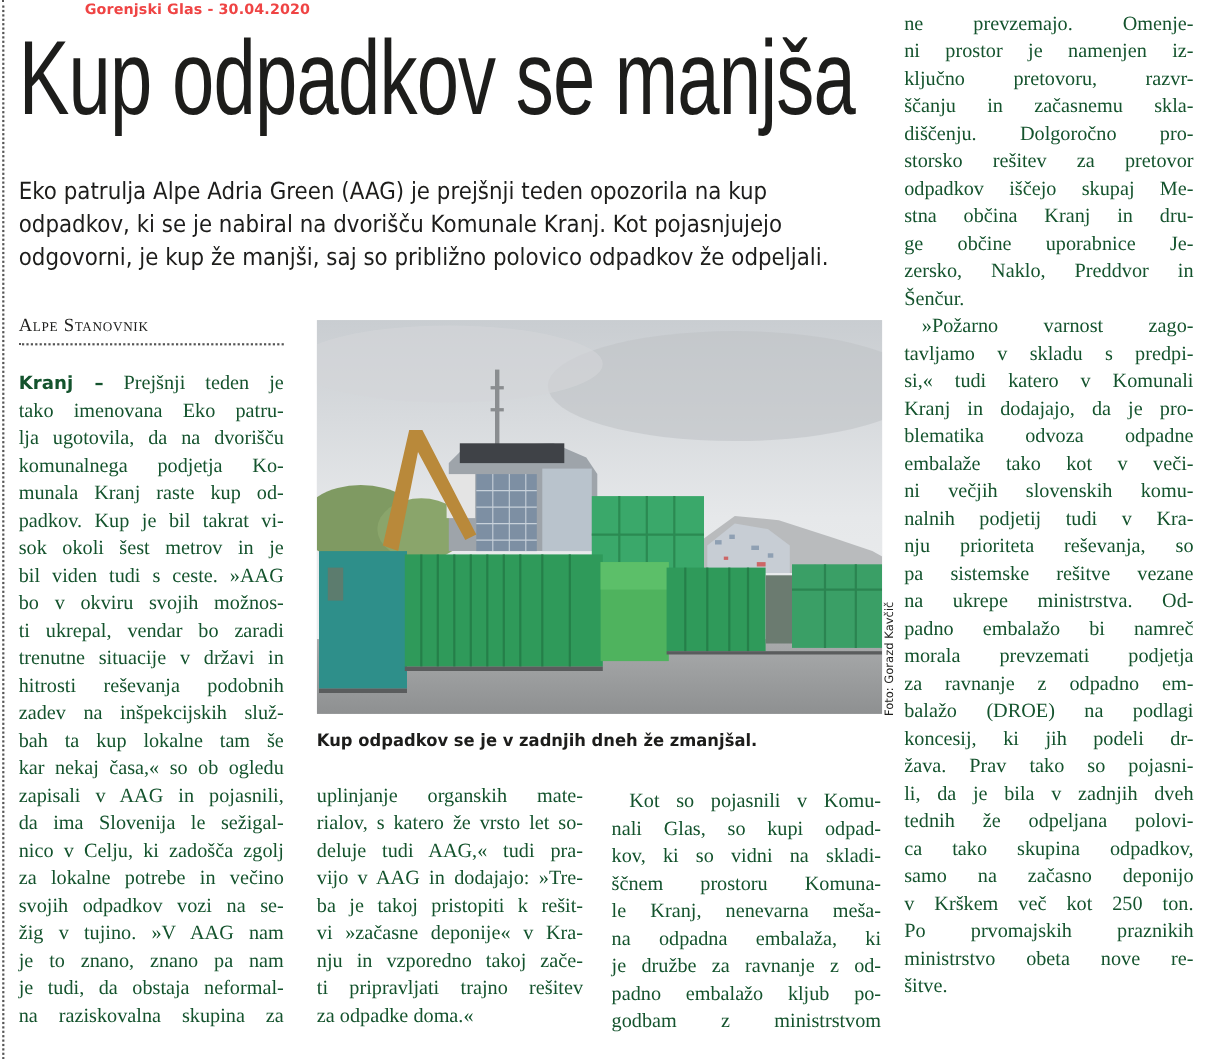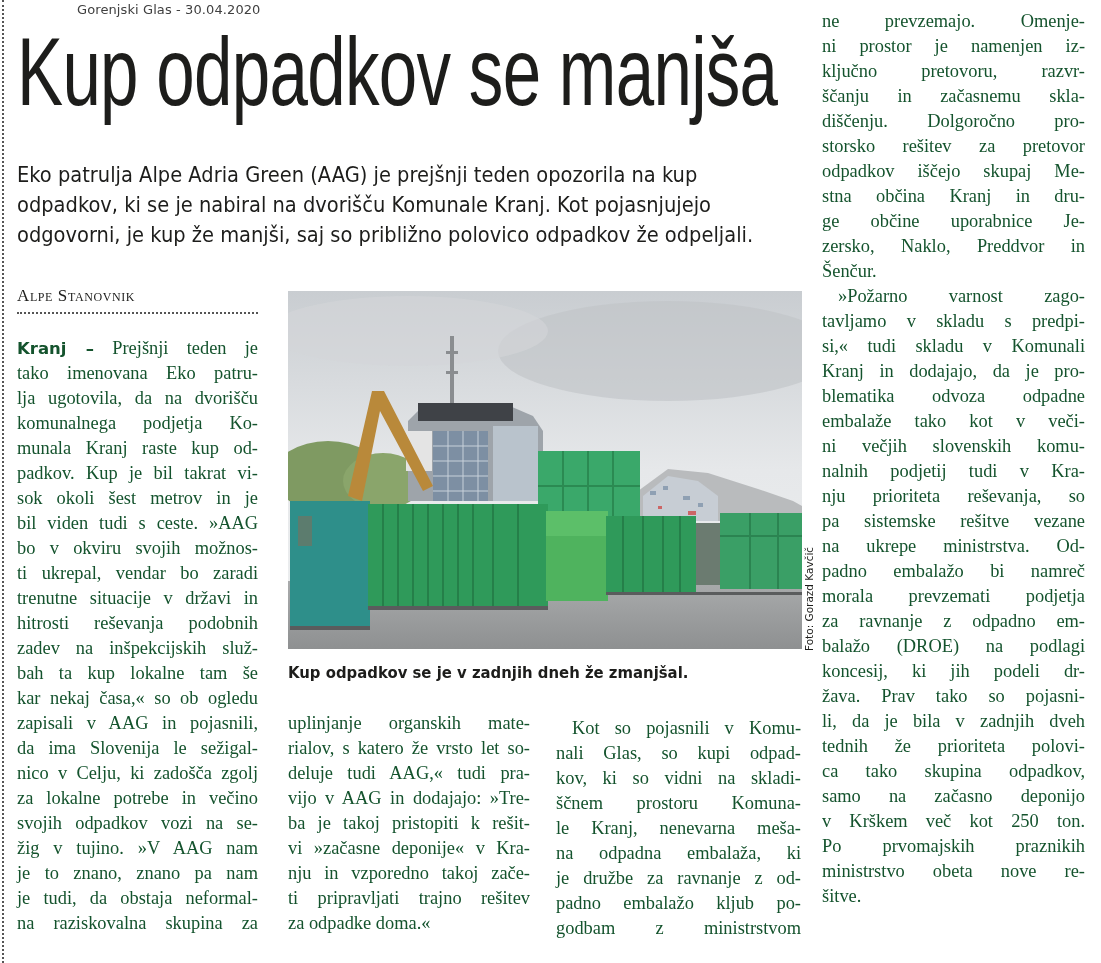--- a/index.html
+++ b/index.html
@@ -1,18 +1,18 @@
 <!DOCTYPE html>
 <html><head>
 <meta charset="utf-8">
 <style>
   html, body { margin: 0; padding: 0; background: #ffffff; }
   body { width: 1101px; height: 963px; position: relative; overflow: hidden; color: #1d1d1b; }
   .page-border { position: absolute; left: 2px; top: 0; width: 0; height: 963px; border-left: 2px dotted #555; }
-  .source { position: absolute; left: 77px; top: 2px; font-family: "DejaVu Sans", sans-serif; font-weight: normal; font-size: 13px; color: #404040; letter-spacing: 0.1px; }
+  .source { position: absolute; left: 77px; top: 2px; font-family: "DejaVu Sans", sans-serif; font-weight: bold; font-size: 13px; color: #ef4444; letter-spacing: 0.1px; }
   .headline { position: absolute; left: 17px; top: 22px; font-family: "Liberation Sans", sans-serif; font-size: 96px; line-height: 100px; font-weight: normal; color: #1d1d1b; transform: scaleX(0.72); transform-origin: left top; white-space: nowrap; letter-spacing: -1px; margin: 0; }
   .lead { position: absolute; left: 17px; top: 160px; width: 790px; font-family: "DejaVu Sans", sans-serif; font-size: 21.5px; line-height: 30px; color: #1d1d1b; transform: scaleX(0.905); transform-origin: left top; white-space: nowrap; }
   .lead .ln { display: block; }
   .byline { position: absolute; left: 17px; top: 286px; font-family: "Liberation Serif", serif; font-size: 17px; letter-spacing: 0.6px; color: #1d1d1b; font-variant: small-caps; }
   .byline-rule { position: absolute; left: 17px; top: 312px; width: 241px; border-top: 2px dotted #555; }
   .col { position: absolute; font-family: "Liberation Serif", serif; font-size: 18.4px; line-height: 25px; color: #14532d; }
   .col .ln { display: block; text-align: justify; text-align-last: justify; white-space: nowrap; height: 25px; overflow: visible; }
   .col .ln.last { text-align-last: left; }
   .col .ln.indent { text-indent: 16px; }
   .col .dateline { font-family: "DejaVu Sans", sans-serif; font-weight: bold; font-size: 16.5px; }
@@ -209,36 +209,36 @@
   <span class="ln">ščanju in začasnemu skla-</span>
   <span class="ln">diščenju. Dolgoročno pro-</span>
   <span class="ln">storsko rešitev za pretovor</span>
   <span class="ln">odpadkov iščejo skupaj Me-</span>
   <span class="ln">stna občina Kranj in dru-</span>
   <span class="ln">ge občine uporabnice Je-</span>
   <span class="ln">zersko, Naklo, Preddvor in</span>
   <span class="ln last">Šenčur.</span>
   <span class="ln indent">»Požarno varnost zago-</span>
   <span class="ln">tavljamo v skladu s predpi-</span>
-  <span class="ln">si,« tudi skladu v Komunali</span>
+  <span class="ln">si,« tudi katero v Komunali</span>
   <span class="ln">Kranj in dodajajo, da je pro-</span>
   <span class="ln">blematika odvoza odpadne</span>
   <span class="ln">embalaže tako kot v veči-</span>
   <span class="ln">ni večjih slovenskih komu-</span>
   <span class="ln">nalnih podjetij tudi v Kra-</span>
   <span class="ln">nju prioriteta reševanja, so</span>
   <span class="ln">pa sistemske rešitve vezane</span>
   <span class="ln">na ukrepe ministrstva. Od-</span>
   <span class="ln">padno embalažo bi namreč</span>
   <span class="ln">morala prevzemati podjetja</span>
   <span class="ln">za ravnanje z odpadno em-</span>
   <span class="ln">balažo (DROE) na podlagi</span>
   <span class="ln">koncesij, ki jih podeli dr-</span>
   <span class="ln">žava. Prav tako so pojasni-</span>
   <span class="ln">li, da je bila v zadnjih dveh</span>
-  <span class="ln">tednih že prioriteta polovi-</span>
+  <span class="ln">tednih že odpeljana polovi-</span>
   <span class="ln">ca tako skupina odpadkov,</span>
   <span class="ln">samo na začasno deponijo</span>
   <span class="ln">v Krškem več kot 250 ton.</span>
   <span class="ln">Po prvomajskih praznikih</span>
   <span class="ln">ministrstvo obeta nove re-</span>
   <span class="ln last">šitve.</span>
 </div>
 
 </body></html>

